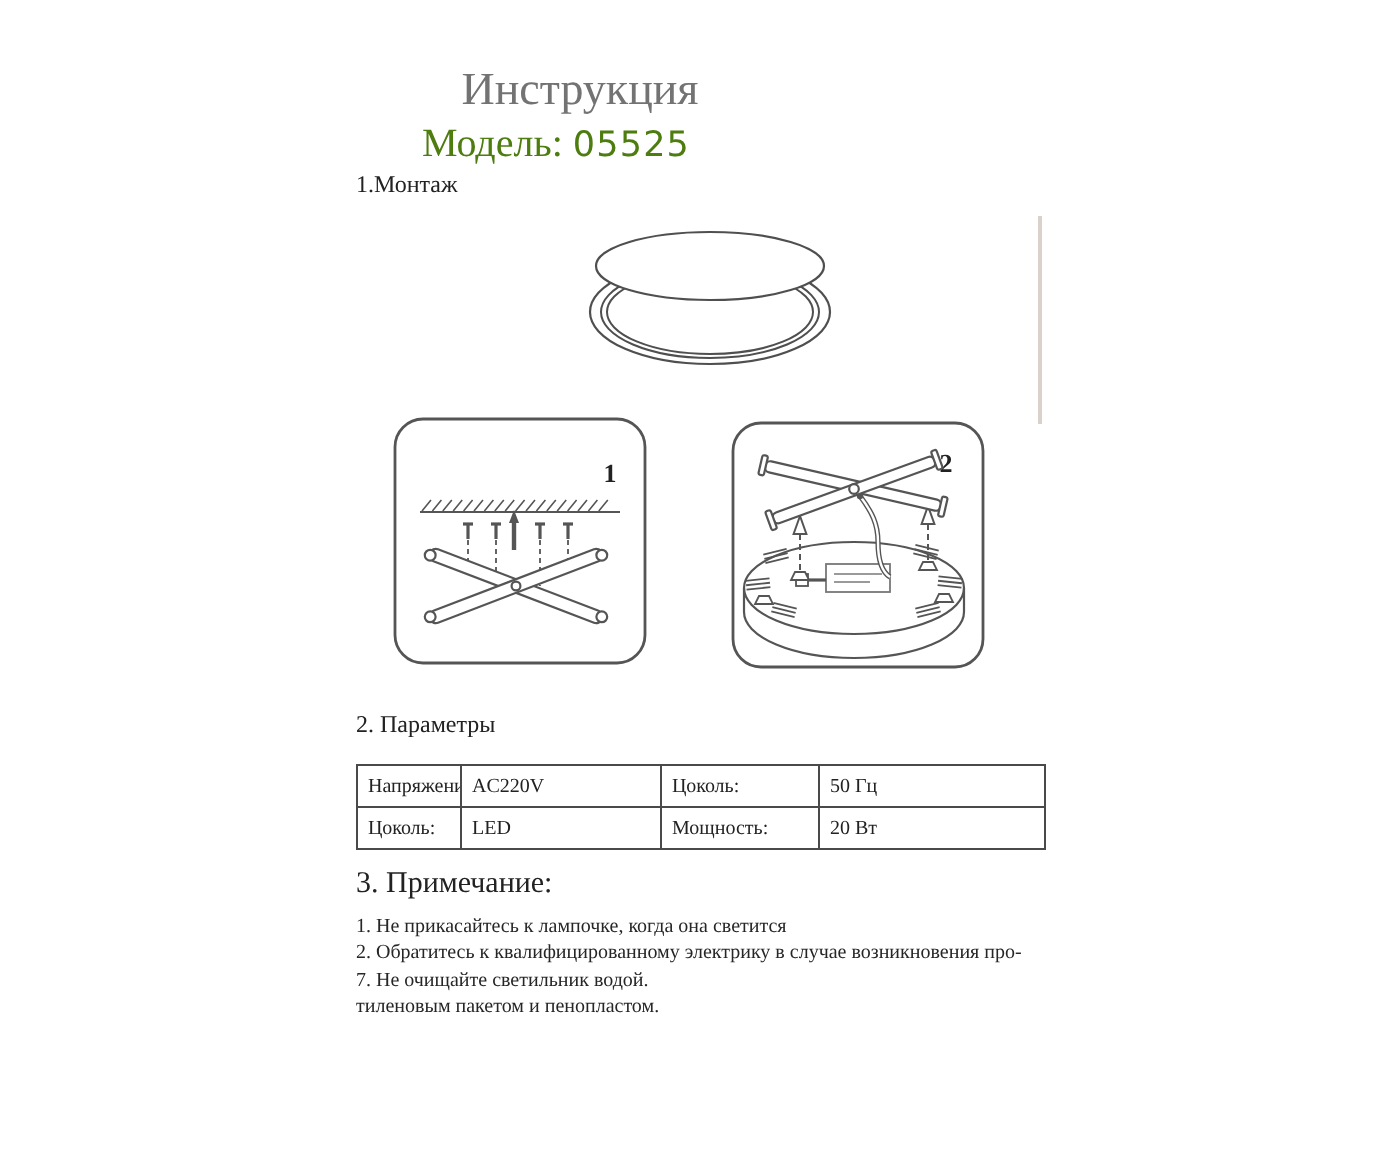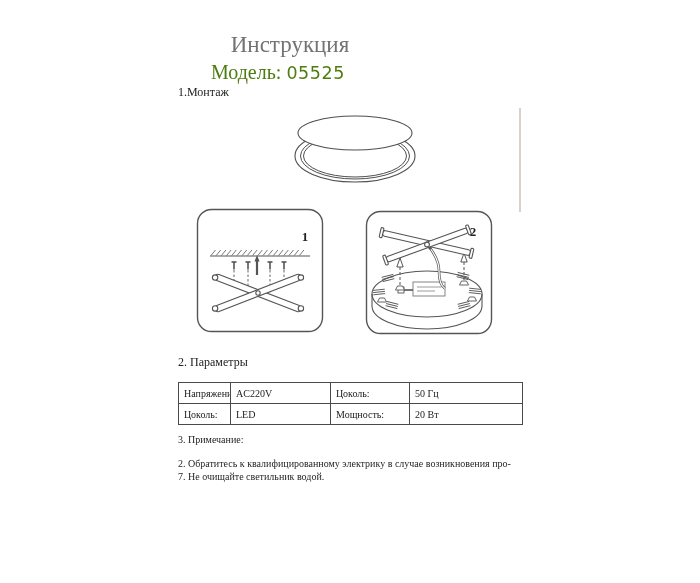--- a/index.html
+++ b/index.html
@@ -14,21 +14,21 @@
   }
   .model-line {
     position:absolute; top:59px; left:0; width:556px; text-align:center;
     font-size:20px; line-height:26px; color:#4d7c0f;
   }
   .model-number {
     font-family:"DejaVu Sans", sans-serif; font-size:17.5px; letter-spacing:.6px;
   }
   .h-montage { position:absolute; top:85px; left:178px; font-size:12px; }
   .h-params  { position:absolute; top:355px; left:178px; font-size:12px; }
-  .h-notes   { position:absolute; top:434px; left:178px; font-size:10px; }
+  .h-notes   { position:absolute; top:434px; left:178px; font-size:15px; }
   .params-table {
     position:absolute; top:382px; left:178px; width:344px;
     border-collapse:collapse; table-layout:fixed;
   }
   .params-table td {
     border:1px solid #4a4a4a; height:21px; font-size:10px;
     padding:0 2px 0 5px; vertical-align:middle; white-space:nowrap; overflow:hidden;
   }
   .notes {
     position:absolute; top:457px; left:178px; width:352px;
@@ -211,17 +211,19 @@
         <td>LED</td>
         <td>Мощность:</td>
         <td>20 Вт</td>
       </tr>
     </tbody>
   </table>
 
   <div class="h-notes">3. Примечание:</div>
 
   <div class="notes">
+    <div>1. Не прикасайтесь к лампочке, когда она светится</div>
     <div>2. Обратитесь к квалифицированному электрику в случае возникновения про-</div>
     <div>7. Не очищайте светильник водой.</div>
+    <div>тиленовым пакетом и пенопластом.</div>
   </div>
 
 </div>
 
 </body></html>

